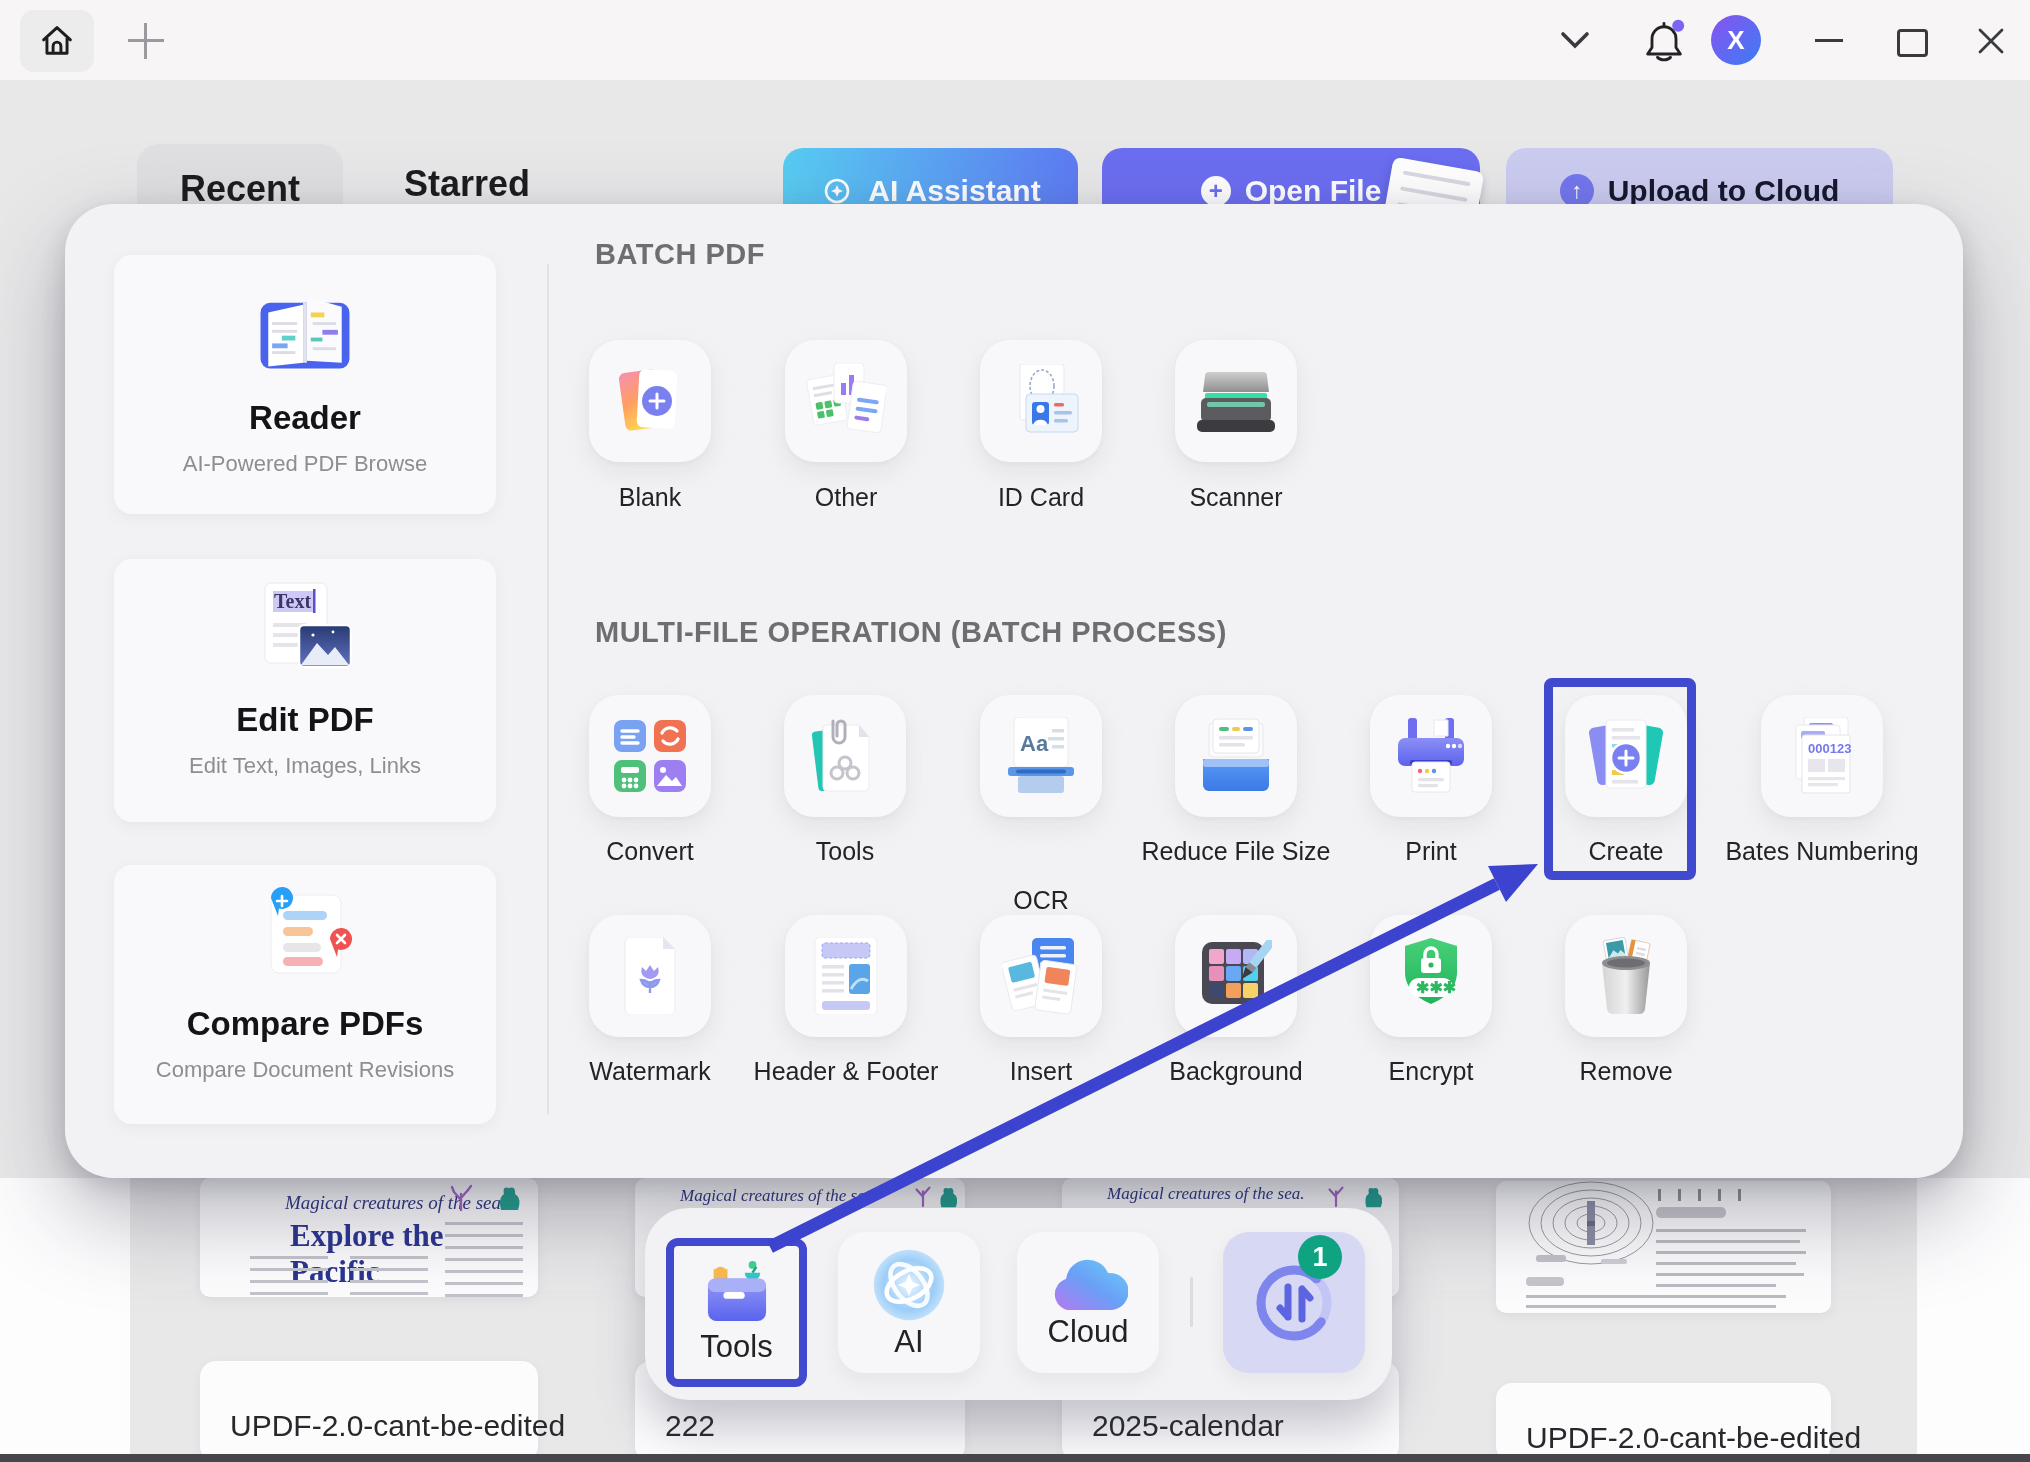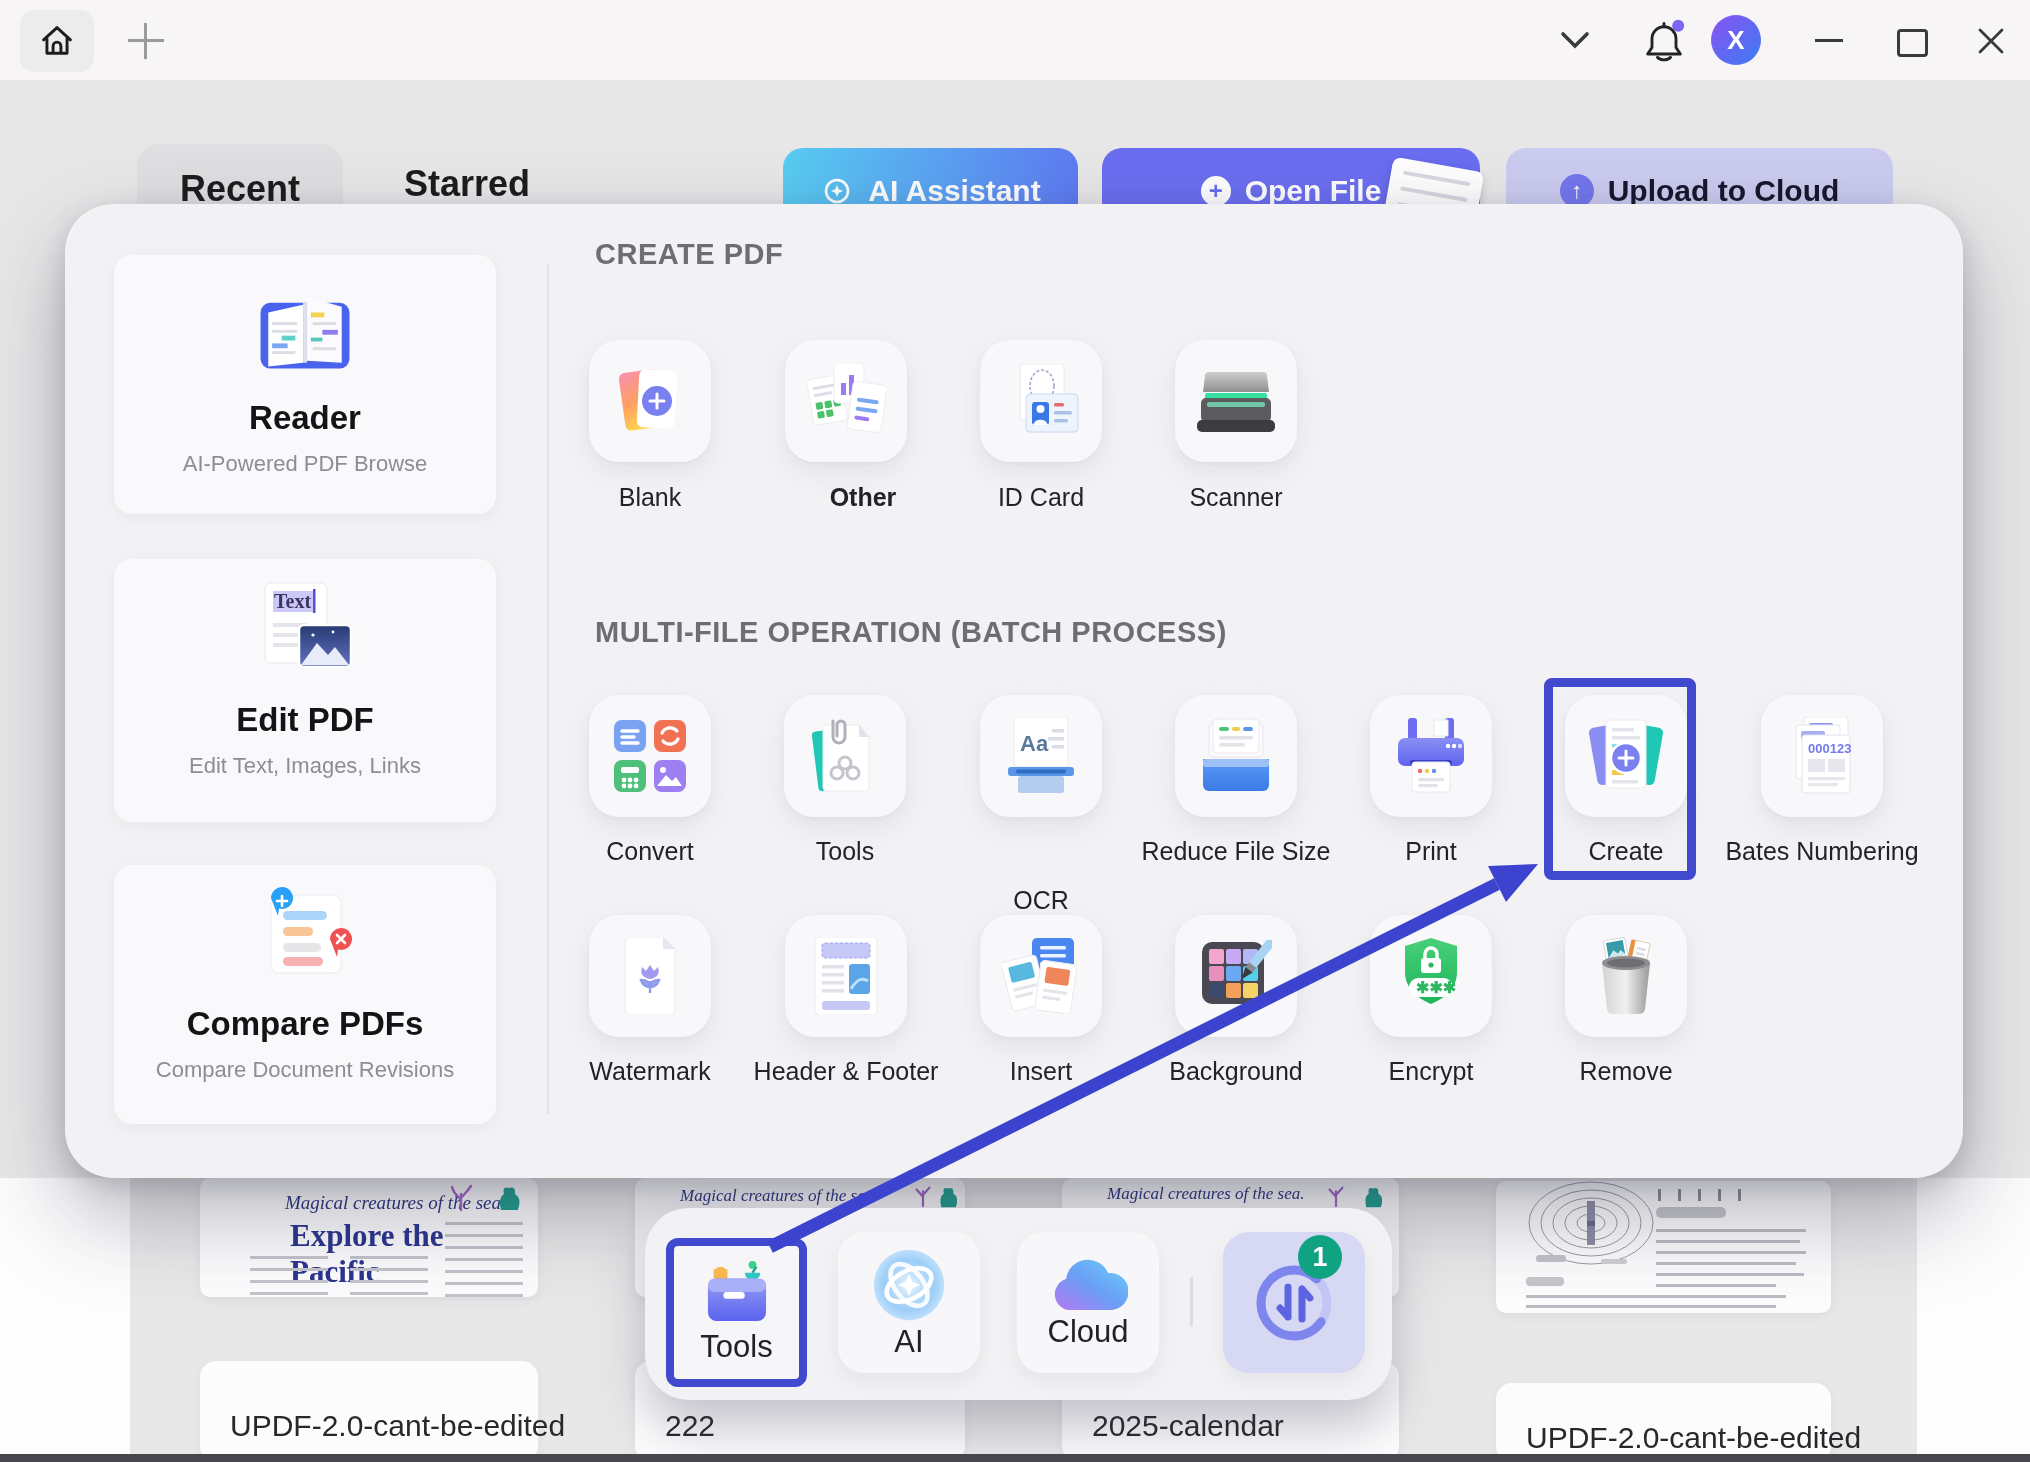--- a/index.html
+++ b/index.html
@@ -304,21 +304,21 @@
             <path d="M84 52 m-11 0 a11 11 0 1 1 8 10.6 L80 70 z" fill="#f05252" transform="translate(4,0)"></path>
            <path d="M84 48 l8 8 M92 48 l-8 8" stroke="#fff" stroke-width="2.6" stroke-linecap="round" transform="translate(0,0)"></path>
           </g>
       </svg>
       <div class="qtitle">Compare PDFs</div>
       <div class="qsub">Compare Document Revisions</div>
     </div>
 
     <div class="abs" id="vdivider"></div>
 
-    <div class="sec-h" style="top:34px;">CREATE PDF</div>
+    <div class="sec-h" style="top:34px;">BATCH PDF</div>
 
     <div class="tile" style="left:524px;top:136px;">
       <svg width="76" height="76" viewBox="0 0 76 76">
         <defs>
             <linearGradient id="gb" x1="0" y1="0" x2="0.3" y2="1">
               <stop offset="0" stop-color="#f78fb0"></stop>
               <stop offset=".55" stop-color="#ff9f62"></stop>
               <stop offset="1" stop-color="#ffd44f"></stop>
             </linearGradient>
           </defs>
@@ -351,21 +351,21 @@
             <rect x="51" y="24" width="5" height="8" opacity=".7"></rect>
           </g>
         <rect x="44" y="20" width="34" height="48" rx="4" fill="#fff" transform="rotate(8 61 44)" stroke="#ededf2"></rect>
         <g transform="rotate(8 61 44)" fill="#7aa8f2">
             <rect x="50" y="36" width="22" height="4" rx="2"></rect>
             <rect x="50" y="45" width="22" height="4" rx="2"></rect>
             <rect x="50" y="54" width="15" height="4" rx="2" fill="#9b7bf0"></rect>
           </g>
       </svg>
     </div>
-    <div class="tlabel" style="left:698px;top:279px;font-weight:bold;">Other</div>
+    <div class="tlabel" style="left:681px;top:279px;">Other</div>
 
     <div class="tile" style="left:915px;top:136px;">
       <svg width="78" height="74" viewBox="0 0 78 74">
         <rect x="18" y="0" width="44" height="56" rx="3" fill="#fff" stroke="#e8e8ee"></rect>
         <ellipse cx="40" cy="22" rx="12" ry="16" fill="none" stroke="#9aa8c8" stroke-width="1.6" stroke-dasharray="3 2"></ellipse>
         <rect x="24" y="30" width="52" height="38" rx="4" fill="#eef4fc" stroke="#c8d8f0"></rect>
         <rect x="30" y="38" width="17" height="23" rx="3" fill="#3a78e8"></rect>
         <circle cx="38.5" cy="45" r="4" fill="#fff"></circle>
           <path d="M31 61 a8 8 0 0 1 15 0 z" fill="#fff"></path>
         <g>

